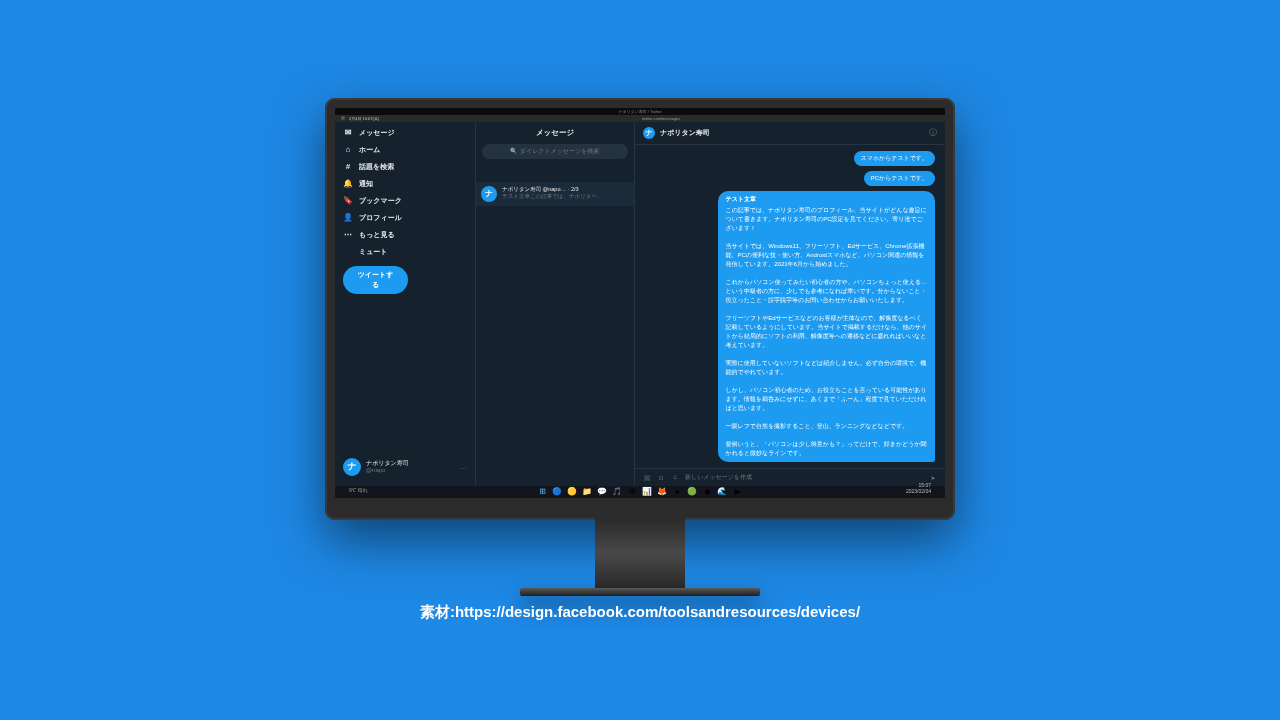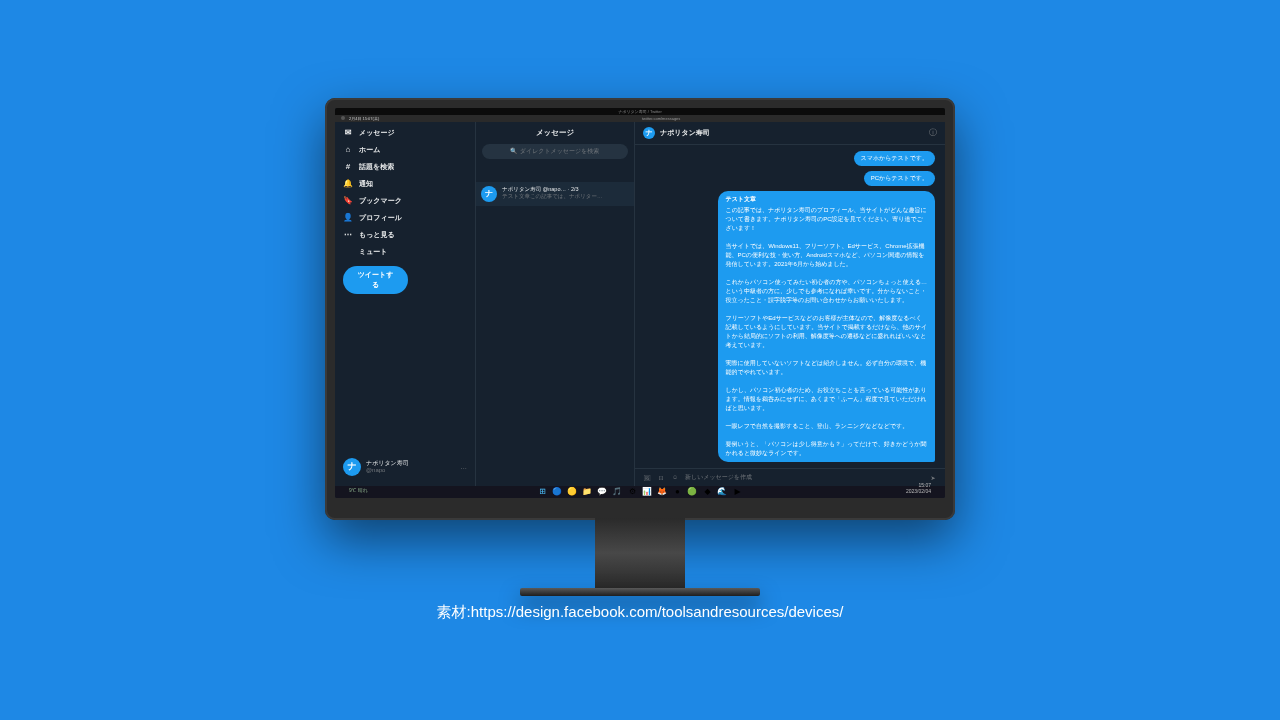--- a/index.html
+++ b/index.html
@@ -2,21 +2,21 @@
 <html><head>
 <meta charset="utf-8">
 <style>
 *{margin:0;padding:0;box-sizing:border-box;font-family:-apple-system,"Segoe UI",Arial,sans-serif}
 body{width:1280px;height:720px;background:#1e88e5;display:flex;flex-direction:column;align-items:center;justify-content:center;overflow:hidden}
 .moni{width:630px;display:flex;flex-direction:column;align-items:center}
 .bezel{width:100%;background:#2b2b2b;border-radius:10px;padding:10px 10px 22px;box-shadow:0 20px 50px rgba(0,0,0,.5),inset 0 0 0 2px #3a3a3a}
 .screen{width:100%;height:390px;background:#16212e;border-radius:2px;overflow:hidden;display:flex;flex-direction:column;position:relative}
 .stand-neck{width:90px;height:70px;background:linear-gradient(180deg,#2a2a2a,#484848,#2a2a2a);margin-top:-2px}
 .stand-base{width:240px;height:8px;background:linear-gradient(180deg,#595959,#1e1e1e);border-radius:2px;box-shadow:0 10px 20px rgba(0,0,0,.5)}
-.credit{color:#fff;font-weight:400;font-size:15px;margin-top:7px}
+.credit{color:#fff;font-weight:700;font-size:15px;margin-top:7px}
 .titlebar{height:10px;background:#0b0b0b;display:flex;align-items:center;justify-content:center;color:#888;font-size:4px}
 .url{height:10px;background:#2a2a2a;display:flex;align-items:center;gap:4px;padding:0 6px;color:#ccc;font-size:4px}
 .url .dot{width:4px;height:4px;border-radius:50%;background:#555}
 .content{flex:1;display:flex;background:#16212e;font-size:6.5px}
 .sidebar{width:140px;padding:6px 8px;color:#e7e9ea;display:flex;flex-direction:column;gap:7px}
 .nav-item{display:flex;align-items:center;gap:6px;font-size:7px;font-weight:600}
 .nav-item .ic{width:10px;text-align:center;font-size:8px}
 .tweet-btn{background:#1d9bf0;color:#fff;border-radius:99px;padding:4px 14px;font-size:7px;font-weight:700;width:65px;text-align:center;margin-top:2px}
 .usercard{margin-top:auto;display:flex;align-items:center;gap:5px;padding-bottom:4px}
 .avatar{width:18px;height:18px;border-radius:50%;background:#1d9bf0;display:flex;align-items:center;justify-content:center;color:#fff;font-size:9px;font-weight:700}

